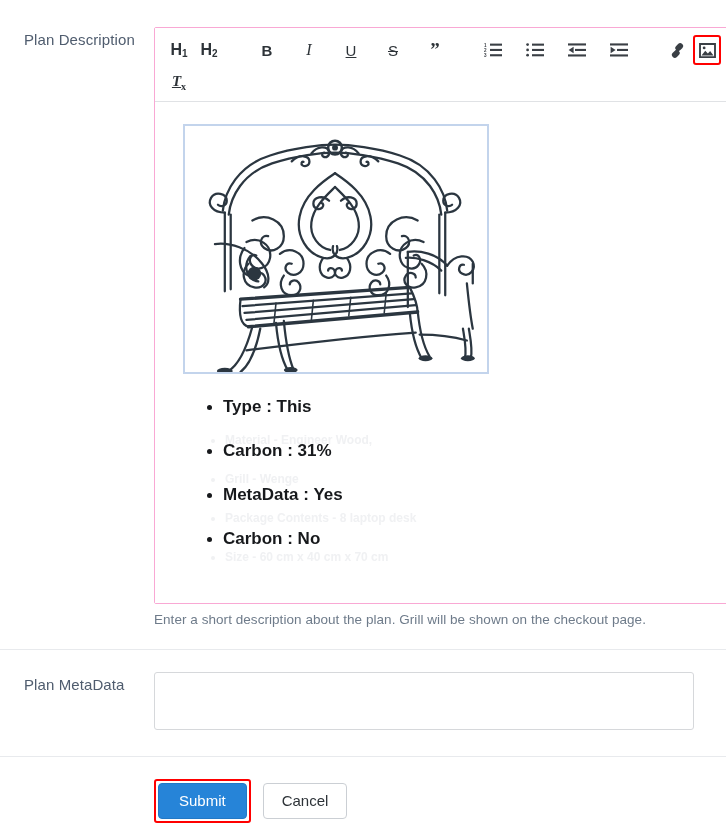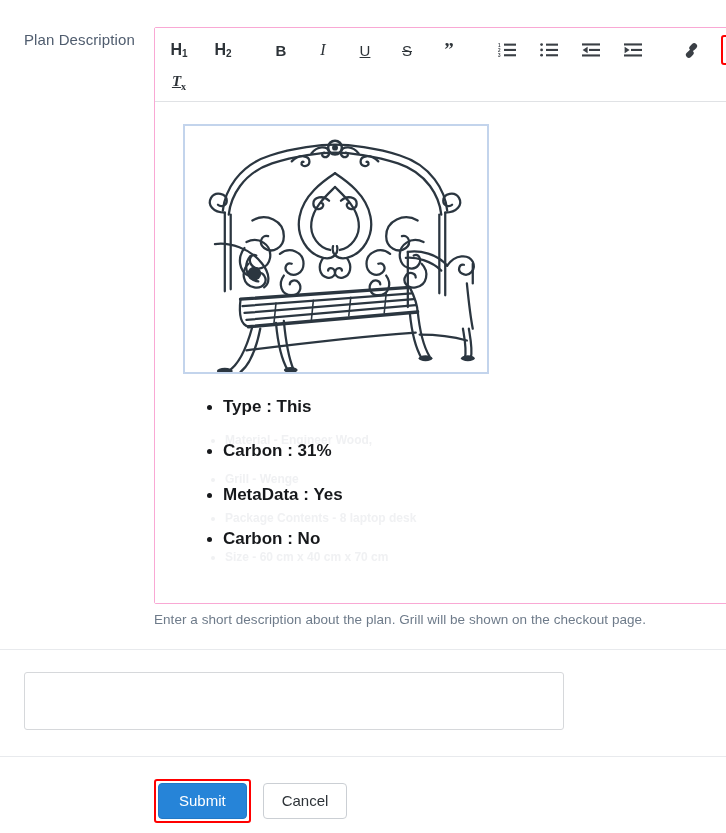--- a/index.html
+++ b/index.html
@@ -67,21 +67,21 @@
     margin: 2px 0;
     cursor: pointer;
     color: #3a3f45;
     background: transparent;
     border: none;
     padding: 0 2px;
     box-sizing: border-box;
     position: relative;
   }
   .tb-btn svg { display: block; }
-  .tb-gap-sm { margin-left: 20px; }
+  .tb-gap-sm { margin-left: 6px; }
   .tb-gap-md { margin-left: 18px; }
   .tb-gap-lg { margin-left: 26px; }
   .tb-gap-xl { margin-left: 34px; }
 
   .hx {
     font-size: 16px;
     font-weight: 700;
     line-height: 1;
     color: #2d3338;
     font-family: "Liberation Sans", sans-serif;
@@ -510,20 +510,21 @@
     </div>
 
     <p class="help-text">Enter a short description about the plan. Grill will be shown on the checkout page.</p>
 
   </div>
 </div>
 
 <div class="divider"></div>
 
 <div class="form-row row-metadata">
+  <div class="field-label">Plan MetaData</div>
   <div class="field-body">
     <textarea class="meta-textarea" placeholder="" style=""></textarea>
   </div>
 </div>
 
 <div class="divider"></div>
 
 <div class="actions">
   <div class="actions-spacer"></div>
   <span class="btn-submit-hl">

